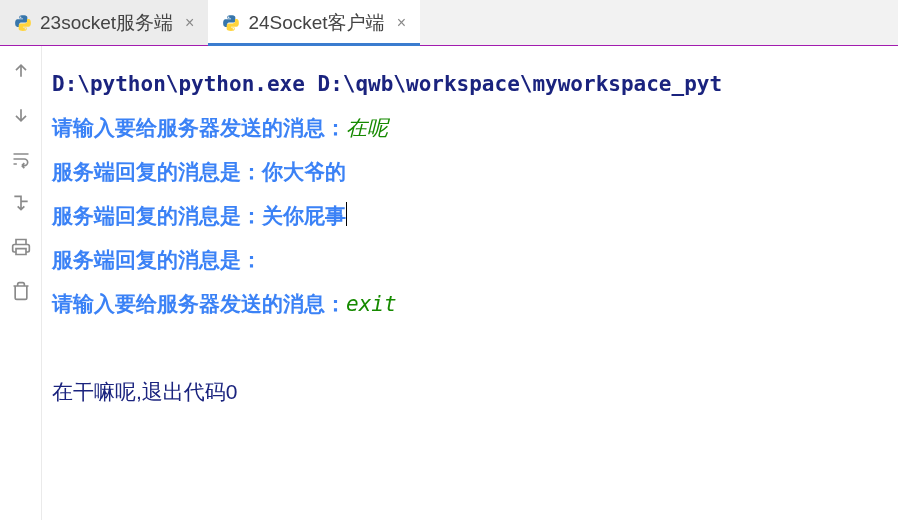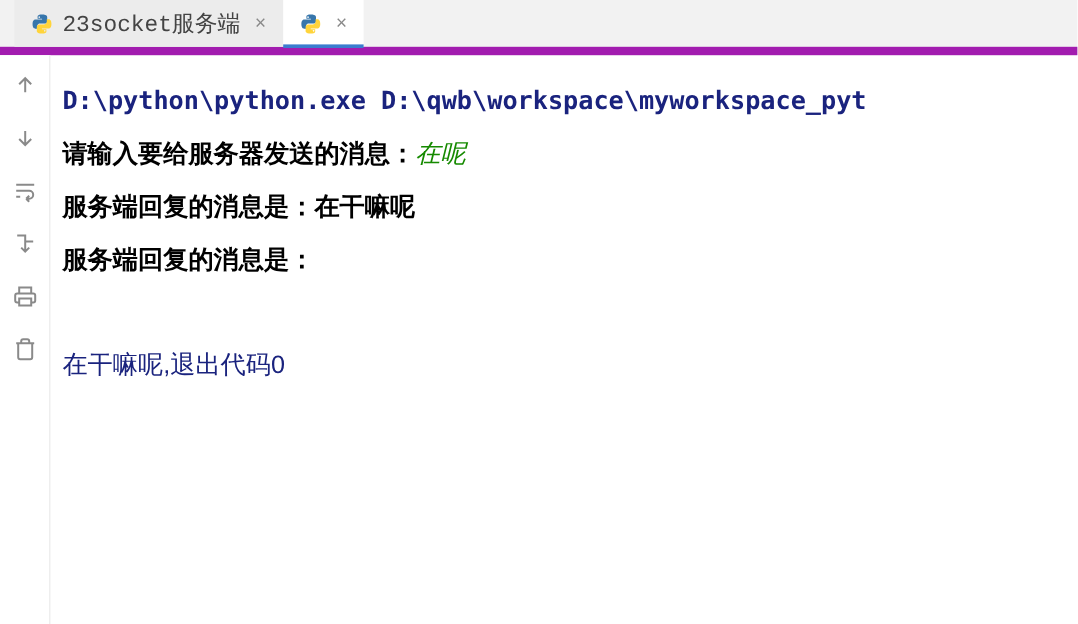--- a/index.html
+++ b/index.html
@@ -8,25 +8,23 @@
     height: 520px;
     overflow: hidden;
     font-family: "Microsoft YaHei", "SimSun", sans-serif;
     background: #ffffff;
   }
 
   
   .tab-strip {
     height: 46px;
     background: #f2f2f2;
-    border-bottom: 7px solid #a21caf;
+    border-bottom: 1px solid #a21caf;
     display: flex;
     align-items: stretch;
-    padding-left: 12px;
-    font-family: Liberation Mono, monospace;
   }
   .tab {
     display: flex;
     align-items: center;
     padding: 0 14px;
     font-size: 19px;
     color: #444;
     gap: 8px;
     cursor: pointer;
     position: relative;
@@ -86,21 +84,21 @@
     padding: 16px 6px 10px 10px;
     font-family: "DejaVu Sans Mono", "Consolas", "Courier New", monospace;
     font-size: 21px;
     line-height: 44px;
     white-space: nowrap;
     overflow: hidden;
     color: #222;
   }
   .line { height: 44px; }
   .path  { color: #1a237e; font-weight: bold; }
-  .prompt{ color: #000000; font-weight: bold; }
+  .prompt{ color: #3b82f6; font-weight: bold; }
   .input { color: #168a00; font-style: italic; }
   .end   { color: #1a237e; font-family: "Microsoft YaHei", sans-serif; font-weight: normal; }
   .cursor {
     display: inline-block;
     width: 0;
     border-right: 1.5px solid #000;
     height: 24px;
     vertical-align: -3px;
   }
 </style>
@@ -120,20 +118,21 @@
     <span class="close">×</span>
   </div>
 
   <div class="tab active">
     <span class="py-icon">
       <svg viewBox="0 0 32 32">
         <path fill="#3776ab" d="M16 2c-7 0-6.5 3-6.5 3v3.2h6.6v1H6.9S2 8.5 2 16s4.3 7 4.3 7h2.6v-3.4s-.1-4.3 4.2-4.3h6.6s4 .1 4-3.9V5.8S24.3 2 16 2zM11.9 4.6c.7 0 1.3.6 1.3 1.3S12.6 7.2 11.9 7.2s-1.3-.6-1.3-1.3.6-1.3 1.3-1.3z"></path>
         <path fill="#ffd43b" d="M16 30c7 0 6.5-3 6.5-3v-3.2h-6.6v-1h9.2S30 23.5 30 16s-4.3-7-4.3-7h-2.6v3.4s.1 4.3-4.2 4.3h-6.6s-4-.1-4 3.9v5.6S7.7 30 16 30zm4.1-2.6c-.7 0-1.3-.6-1.3-1.3s.6-1.3 1.3-1.3 1.3.6 1.3 1.3-.6 1.3-1.3 1.3z"></path>
       </svg>
     </span>
+    <span>24Socket客户端</span>
     <span class="close">×</span>
   </div>
 
 </div>
 
 <div class="body">
 
   <div class="gutter">
     <div class="gicon">
       <svg viewBox="0 0 24 24" fill="none" stroke="currentColor" stroke-width="2">
@@ -171,30 +170,36 @@
 
     <div class="line">
       <span class="path">D:\python\python.exe D:\qwb\workspace\myworkspace_pyt</span>
     </div>
 
     <div class="line">
       <span class="prompt">请输入要给服务器发送的消息：</span><span class="input">在呢</span>
     </div>
 
     <div class="line">
-      <span class="prompt">服务端回复的消息是：</span><span class="prompt">在干嘛呢</span>
-    </div>
-
-
+      <span class="prompt">服务端回复的消息是：</span><span class="prompt">你大爷的</span>
+    </div>
+
+
+    <div class="line">
+      <span class="prompt">服务端回复的消息是：</span><span class="prompt">关你屁事</span><span class="cursor"></span>
+    </div>
 
 
     <div class="line">
       <span class="prompt">服务端回复的消息是：</span><span class="prompt"></span>
     </div>
 
+    <div class="line">
+      <span class="prompt">请输入要给服务器发送的消息：</span><span class="input">exit</span>
+    </div>
 
     <div class="line"></div>
 
     <div class="line">
       <span class="end">在干嘛呢,退出代码0</span>
     </div>
 
   </div>
 </div>
 

